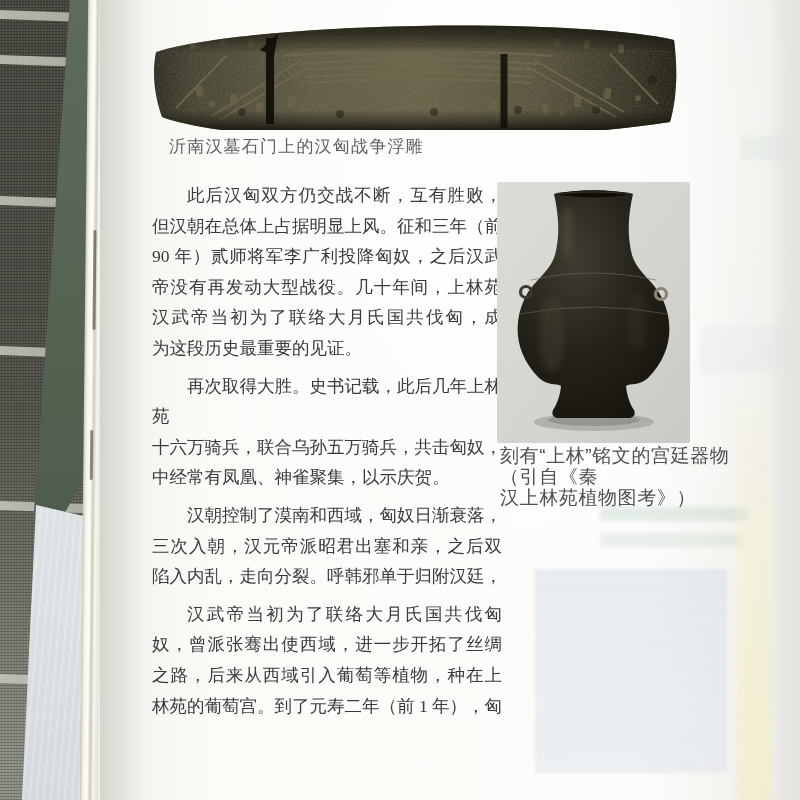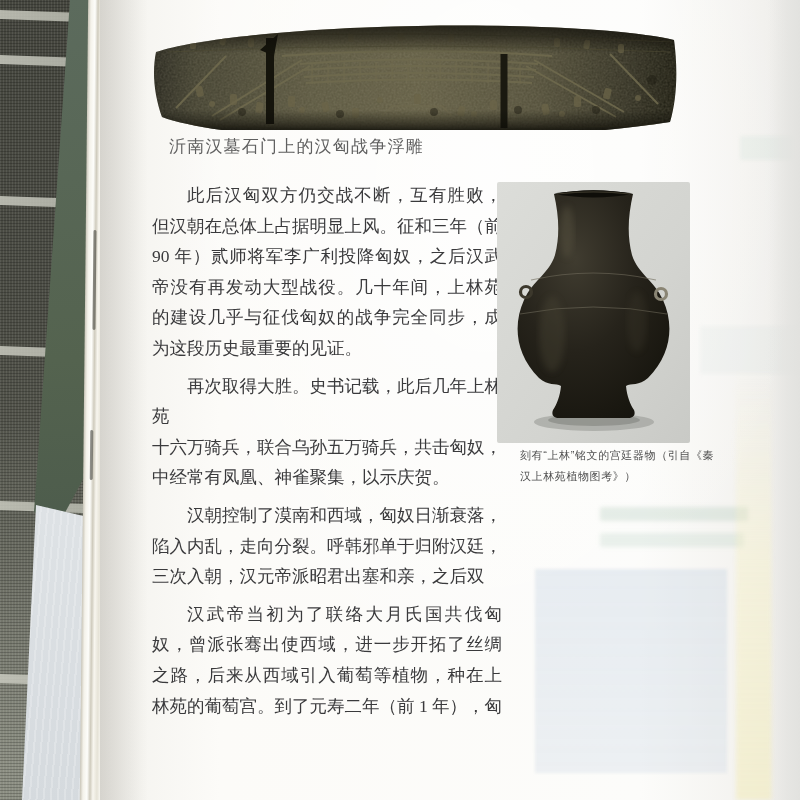--- a/index.html
+++ b/index.html
@@ -38,21 +38,21 @@
   .spineShadow{left:0;top:0;width:48px;height:800px;
     background:linear-gradient(90deg,rgba(160,156,145,.30),rgba(160,156,145,0));}
 
   
   .relief{left:52px;top:20px;width:532px;height:110px;}
   .vessel{left:397px;top:182px;width:193px;height:261px;}
 
   
   .cap{font-family:"Liberation Sans","DejaVu Sans",sans-serif;color:var(--caption,#606060);}
   .cap-top{left:60px;top:135px;font-size:17px;letter-spacing:1.2px;white-space:nowrap;margin-left:9px;}
-  .cap-side{left:420px;top:445px;width:258px;font-size:11px;line-height:21px;color:#4f4f4f;letter-spacing:.6px;}
+  .cap-side{left:400px;top:445px;width:258px;font-size:19px;line-height:21px;color:#4f4f4f;letter-spacing:.6px;}
   .cap-side div{position:static;}
 
   
   .textcol{left:52px;top:180px;width:350px;color:var(--text,#3a3a3c);
     font-size:17.5px;line-height:30.6px;}
   .para{position:static;margin:0 0 7px 0;}
   .line{position:static;text-align:justify;text-align-last:justify;text-justify:inter-character;}
   .para .line:first-child{text-indent:2em;}
   .para .line:last-child{text-align-last:left;}
 
@@ -188,32 +188,32 @@
       </svg>
     </div>
     <div class="cap cap-top">沂南汉墓石门上的汉匈战争浮雕</div>
 
     <div class="textcol">
         <div class="para">
           <div class="line">此后汉匈双方仍交战不断，互有胜败，</div>
           <div class="line">但汉朝在总体上占据明显上风。征和三年（前</div>
           <div class="line">90 年）贰师将军李广利投降匈奴，之后汉武</div>
           <div class="line">帝没有再发动大型战役。几十年间，上林苑</div>
-          <div class="line">的建设几乎与征伐匈奴的战争完全同步，成</div>
+          <div class="line">汉武帝当初为了联络大月氏国共伐匈，成</div>
           <div class="line">为这段历史最重要的见证。</div>
         </div>
         <div class="para">
           <div class="line">再次取得大胜。史书记载，此后几年上林苑</div>
           <div class="line">十六万骑兵，联合乌孙五万骑兵，共击匈奴，</div>
           <div class="line">中经常有凤凰、神雀聚集，以示庆贺。</div>
         </div>
         <div class="para">
           <div class="line">汉朝控制了漠南和西域，匈奴日渐衰落，</div>
+          <div class="line">三次入朝，汉元帝派昭君出塞和亲，之后双</div>
           <div class="line">陷入内乱，走向分裂。呼韩邪单于归附汉廷，</div>
-          <div class="line">三次入朝，汉元帝派昭君出塞和亲，之后双</div>
         </div>
         <div class="para">
           <div class="line">汉武帝当初为了联络大月氏国共伐匈</div>
           <div class="line">奴，曾派张骞出使西域，进一步开拓了丝绸</div>
           <div class="line">之路，后来从西域引入葡萄等植物，种在上</div>
           <div class="line">林苑的葡萄宫。到了元寿二年（前 1 年），匈</div>
         </div>
       </div>
 
     <div class="vessel">

